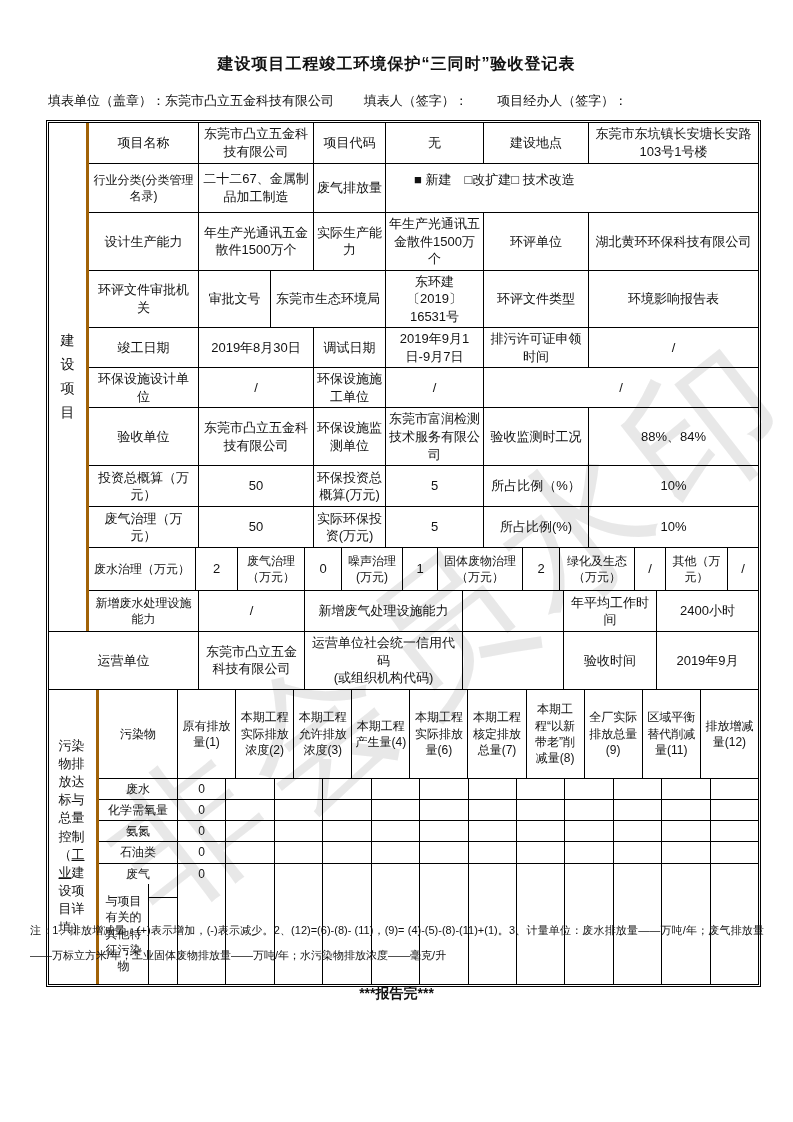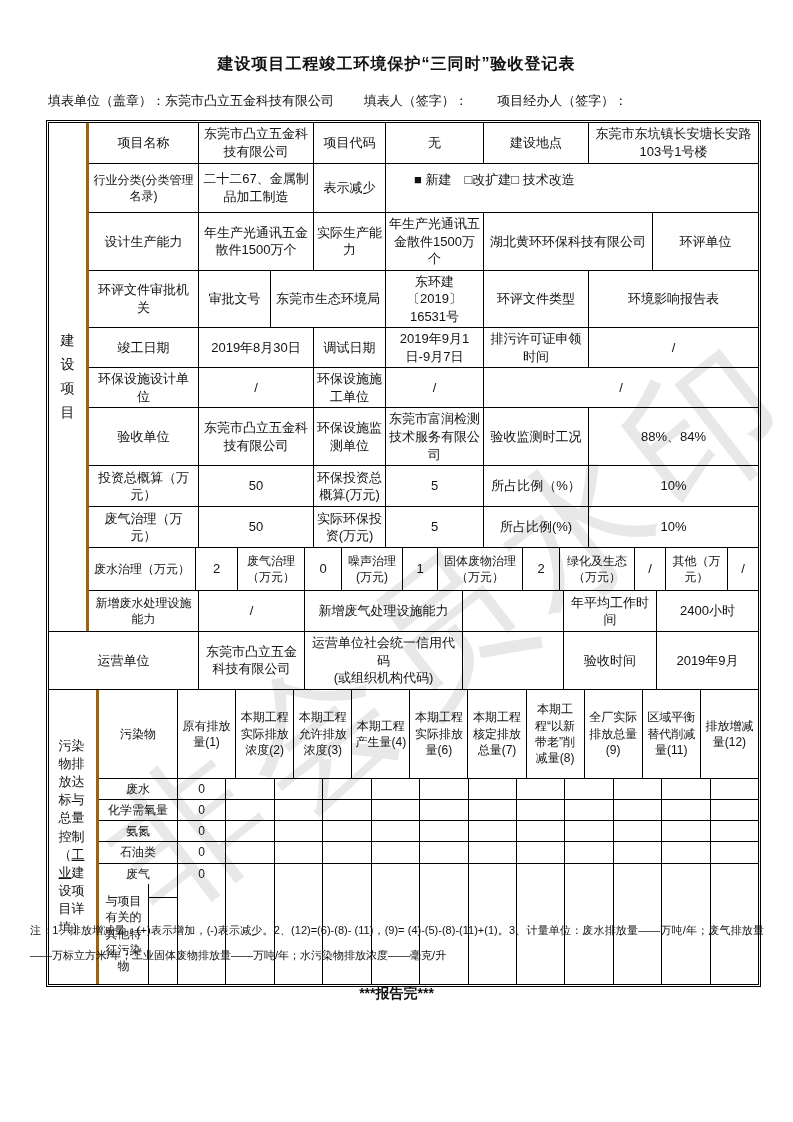--- a/index.html
+++ b/index.html
@@ -87,30 +87,30 @@
         <div class="c" style="flex:0 0 110px">项目名称</div>
         <div class="c" style="flex:0 0 115px">东莞市凸立五金科技有限公司</div>
         <div class="c" style="flex:0 0 72px">项目代码</div>
         <div class="c" style="flex:0 0 98px">无</div>
         <div class="c" style="flex:0 0 105px">建设地点</div>
         <div class="c" style="flex:1">东莞市东坑镇长安塘长安路103号1号楼</div>
       </div>
       <div class="r h48">
         <div class="c sm" style="flex:0 0 110px">行业分类(分类管理名录)</div>
         <div class="c" style="flex:0 0 115px">二十二67、金属制品加工制造</div>
-        <div class="c" style="flex:0 0 72px">表示减少</div>
+        <div class="c" style="flex:0 0 72px">废气排放量</div>
         <div class="c topline" style="flex:1">■ 新建　□改扩建□ 技术改造</div>
       </div>
       <div class="r h46">
         <div class="c" style="flex:0 0 110px">设计生产能力</div>
         <div class="c" style="flex:0 0 115px">年生产光通讯五金散件1500万个</div>
         <div class="c" style="flex:0 0 72px">实际生产能力</div>
         <div class="c" style="flex:0 0 98px">年生产光通讯五金散件1500万个</div>
+        <div class="c" style="flex:0 0 105px">环评单位</div>
         <div class="c" style="flex:1">湖北黄环环保科技有限公司</div>
-        <div class="c" style="flex:0 0 105px">环评单位</div>
       </div>
       <div class="r h46">
         <div class="c" style="flex:0 0 110px">环评文件审批机关</div>
         <div class="c" style="flex:0 0 72px">审批文号</div>
         <div class="c" style="flex:0 0 115px">东莞市生态环境局</div>
         <div class="c" style="flex:0 0 98px">东环建〔2019〕16531号</div>
         <div class="c" style="flex:0 0 105px">环评文件类型</div>
         <div class="c" style="flex:1">环境影响报告表</div>
       </div>
       <div class="r h36">

